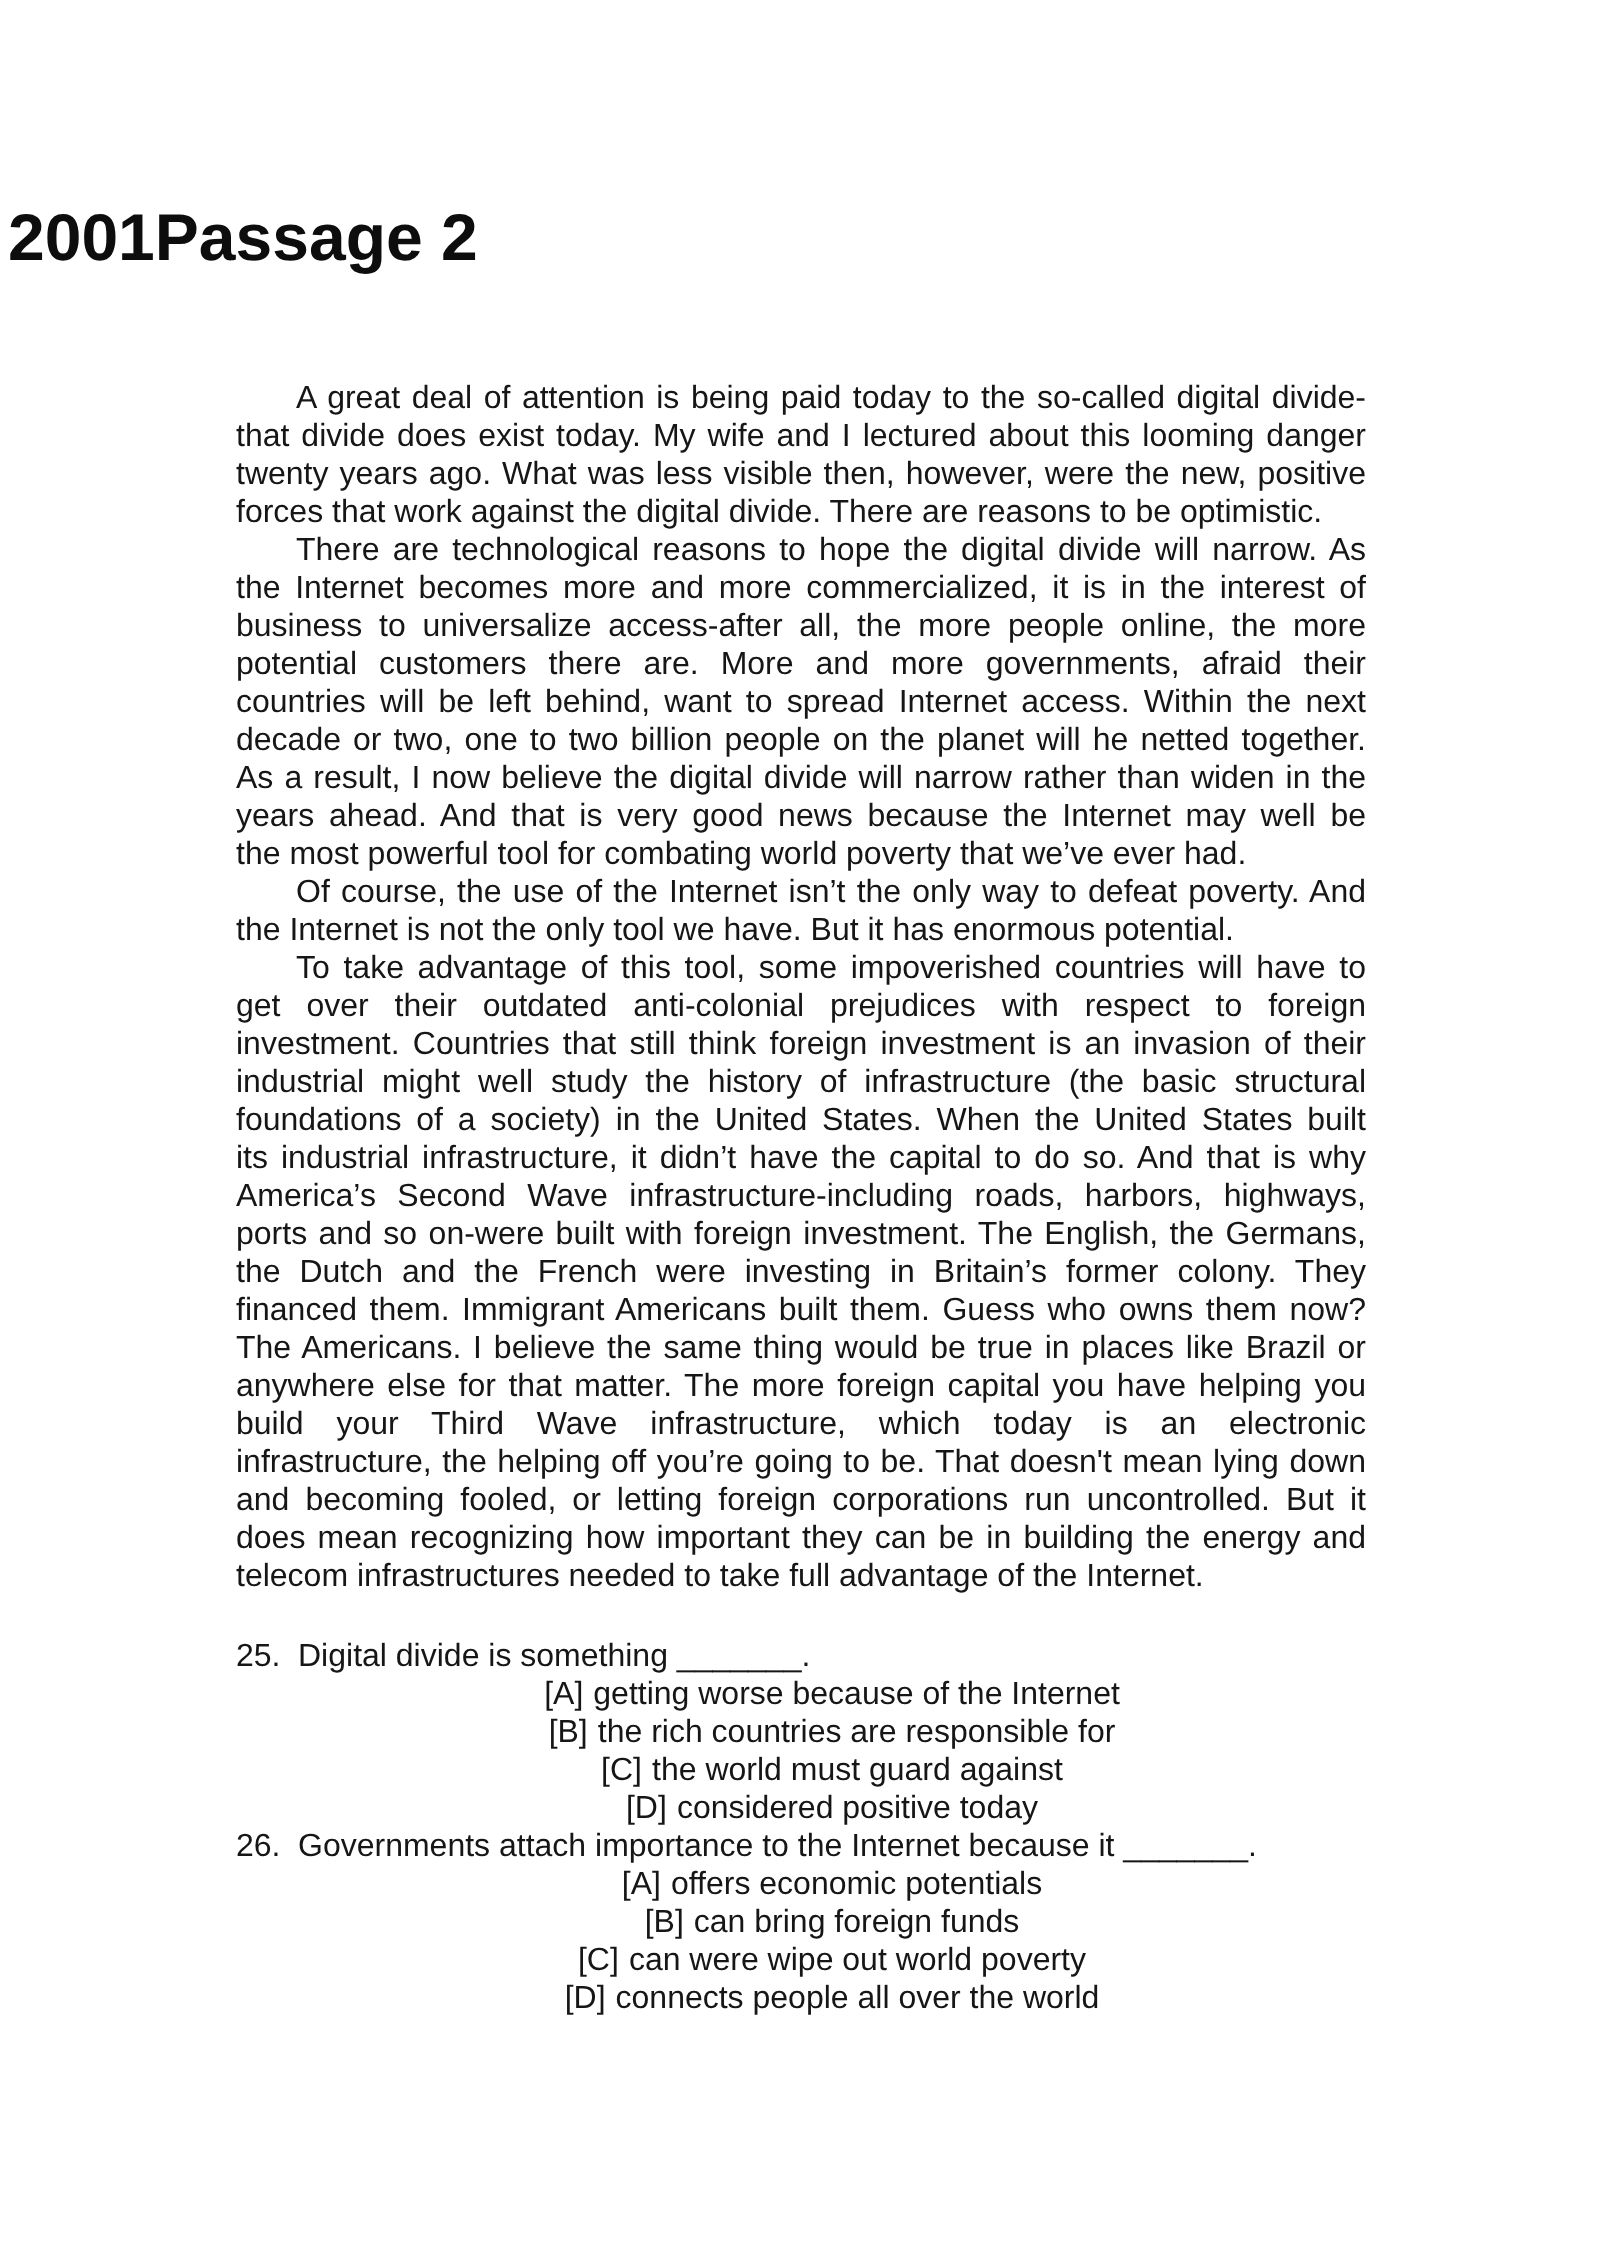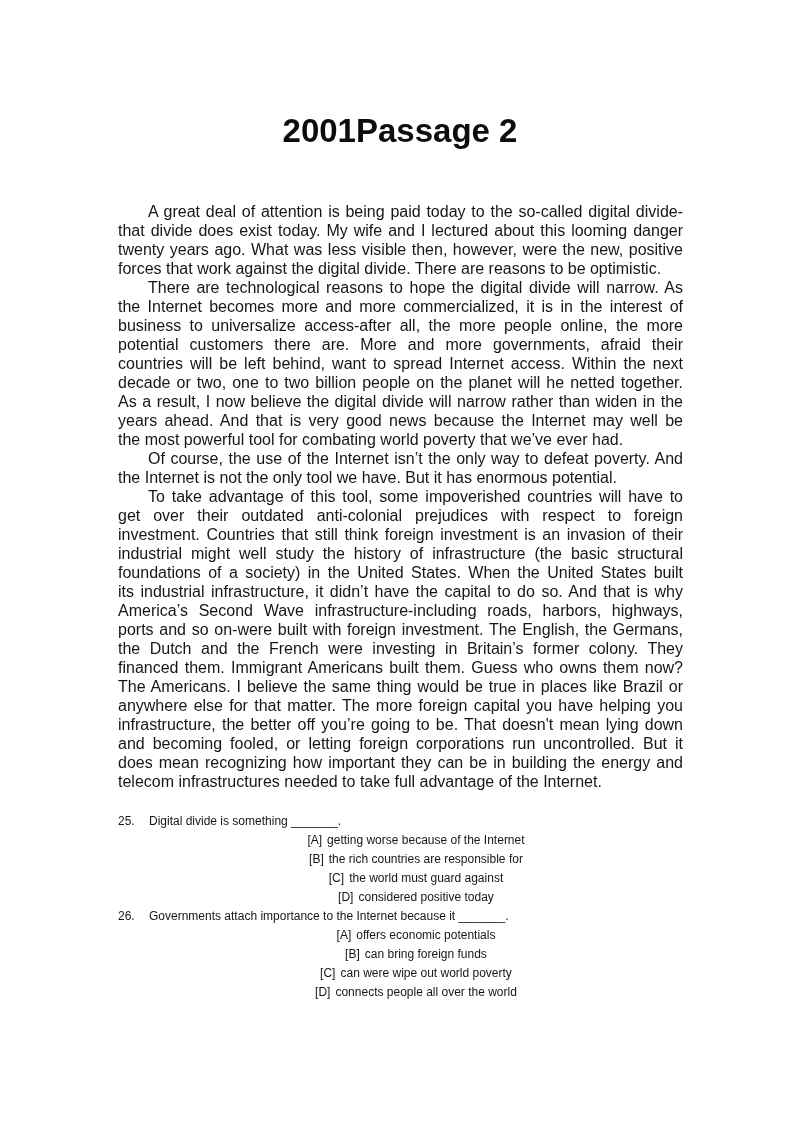--- a/index.html
+++ b/index.html
@@ -10,44 +10,43 @@
   .page {
     position: relative;
     width: 800px;
     height: 1132px;
     background: #ffffff;
     color: #161616;
     font-family: "Liberation Sans", "DejaVu Sans", sans-serif;
     overflow: hidden;
   }
   .title {
-    margin: 16px;
+    margin: 4px;
     padding-top: 97px;
-    text-align: center;
     font-size: 33px;
     line-height: 36px;
     font-weight: 700;
     color: #0d0d0d;
   }
   .passage {
     margin: 53px 117px 0 118px;
     font-size: 16px;
     line-height: 19px;
   }
   .para { margin: 0; }
   .pline {
     text-align: justify;
     text-align-last: justify;
     min-height: 19px;
   }
   .pline.first { text-indent: 30px; }
   .pline.last { text-align-last: left; }
   .questions {
     margin: 21px 117px 0 118px;
-    font-size: 12px;
+    font-size: 16px;
     line-height: 19px;
   }
   .q-row { text-align: left; }
   .q-num {
     display: inline-block;
     width: 31px;
   }
   .opt {
     padding-left: 31px;
     text-align: center;
@@ -88,21 +87,22 @@
         <div class="pline">investment. Countries that still think foreign investment is an invasion of their</div>
         <div class="pline">industrial might well study the history of infrastructure (the basic structural</div>
         <div class="pline">foundations of a society) in the United States. When the United States built</div>
         <div class="pline">its industrial infrastructure, it didn’t have the capital to do so. And that is why</div>
         <div class="pline">America’s Second Wave infrastructure-including roads, harbors, highways,</div>
         <div class="pline">ports and so on-were built with foreign investment. The English, the Germans,</div>
         <div class="pline">the Dutch and the French were investing in Britain’s former colony. They</div>
         <div class="pline">financed them. Immigrant Americans built them. Guess who owns them now?</div>
         <div class="pline">The Americans. I believe the same thing would be true in places like Brazil or</div>
         <div class="pline">anywhere else for that matter. The more foreign capital you have helping you</div>
-        <div class="pline">infrastructure, the better off you’re going to be. That doesn't mean lying down</div>
+        <div class="pline">build your Third Wave infrastructure, which today is an electronic</div>
+        <div class="pline">infrastructure, the helping off you’re going to be. That doesn't mean lying down</div>
         <div class="pline">and becoming fooled, or letting foreign corporations run uncontrolled. But it</div>
         <div class="pline">does mean recognizing how important they can be in building the energy and</div>
         <div class="pline last">telecom infrastructures needed to take full advantage of the Internet.</div>
       </div>
     </div>
 
   <div class="questions" id="questions">
       <div>
         <div class="q-row"><span class="q-num">25.</span><span>Digital divide is something _______.</span></div>
         <div class="opt"><span class="opt-label">[A]</span><span>getting worse because of the Internet</span></div>

